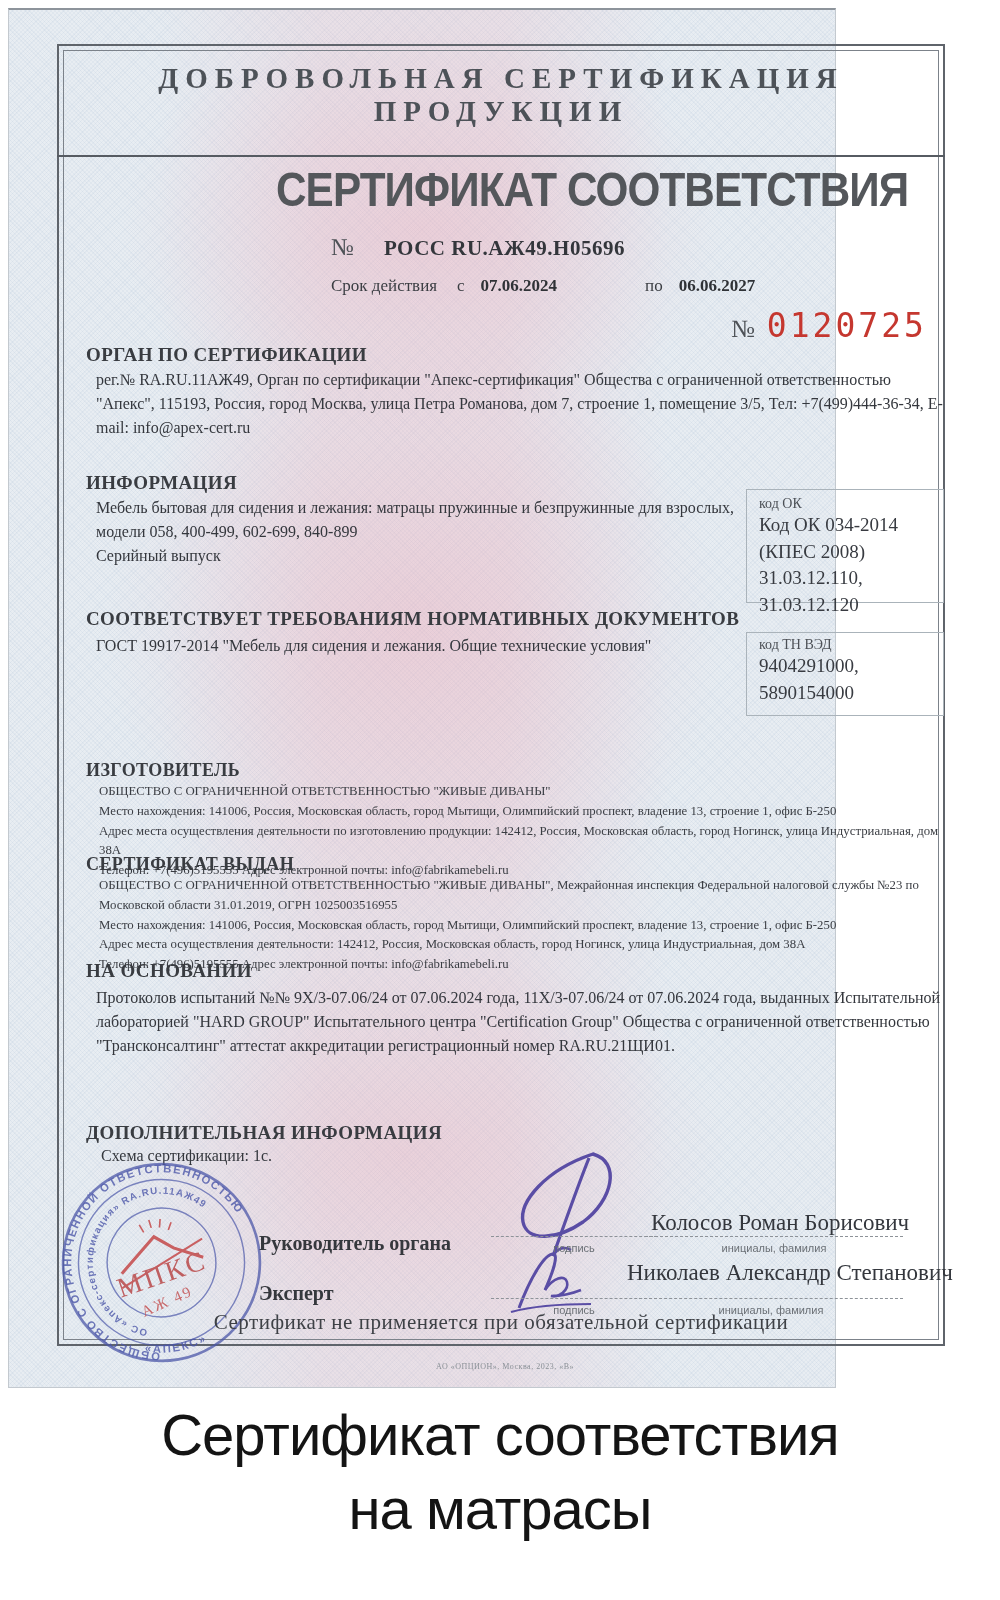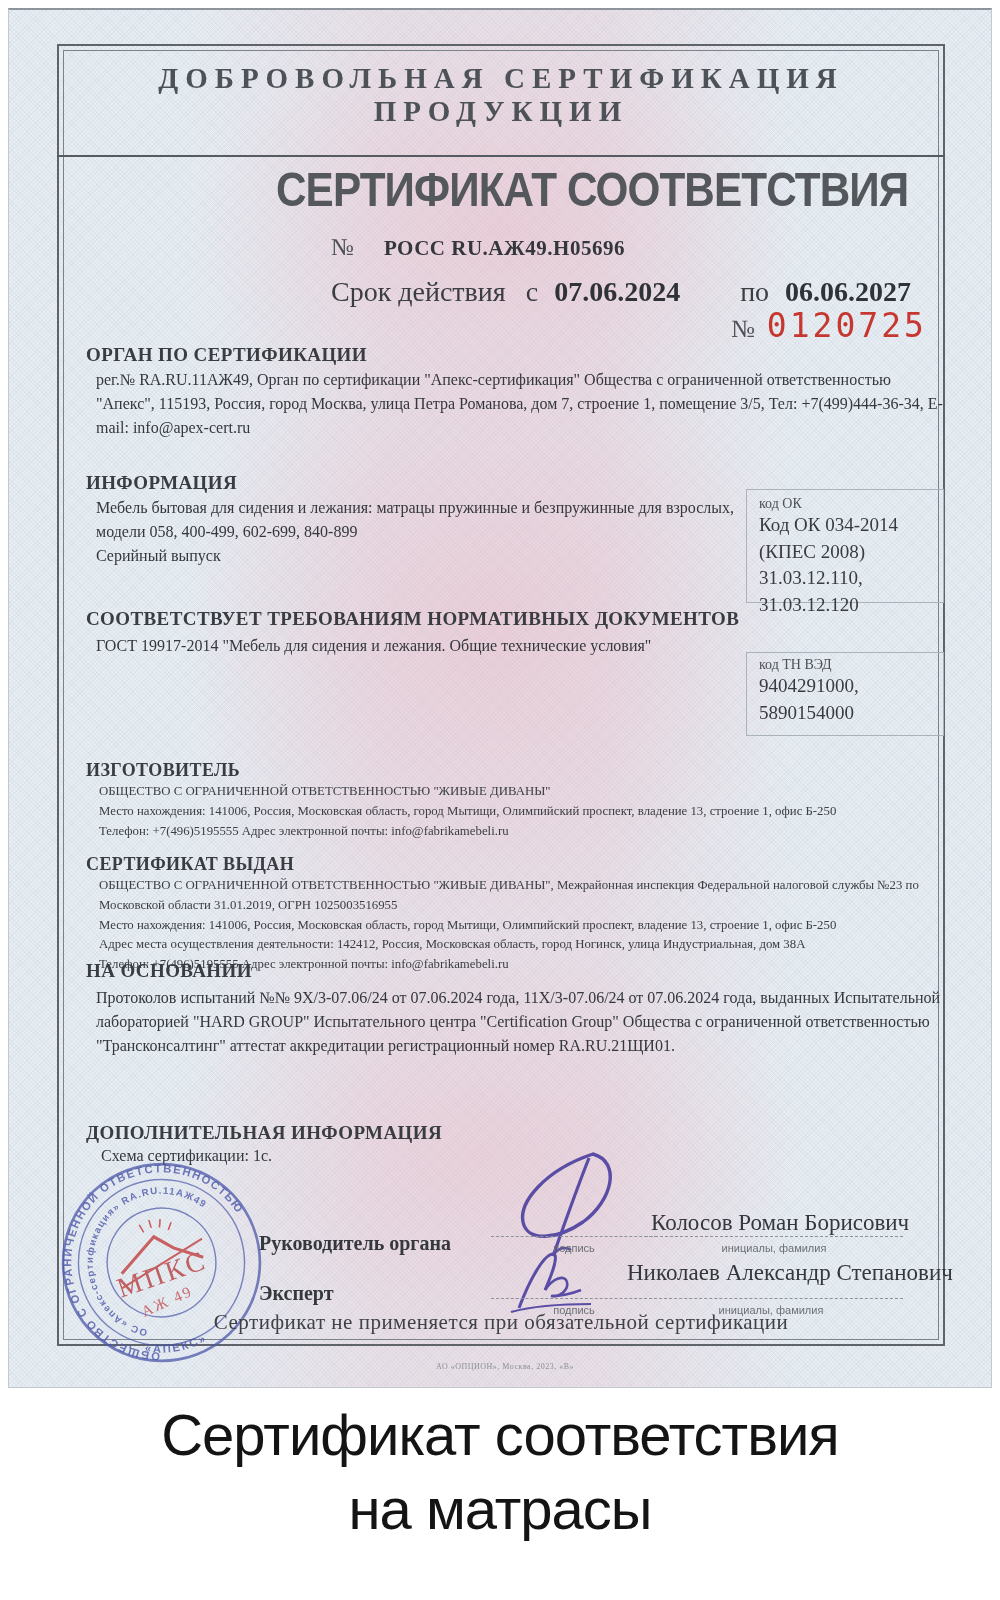--- a/index.html
+++ b/index.html
@@ -1,21 +1,21 @@
 <!DOCTYPE html>
 <html><head>
 <meta charset="utf-8">
 <style>
   * { margin:0; padding:0; box-sizing:border-box; }
   html,body { width:1000px; height:1600px; background:#ffffff; overflow:hidden; }
   body { position:relative; font-family:"Liberation Serif","DejaVu Serif",serif; }
 
   
   .scan {
-    position:absolute; left:8px; top:8px; width:984px; height:1380px;
+    position:absolute; left:8px; top:8px; width:828px; height:1380px;
     background-color:#e8edf2;
     background-image:
       linear-gradient(90deg, rgba(236,172,186,0) 18%, rgba(236,172,186,0.20) 38%, rgba(236,172,186,0.22) 60%, rgba(236,172,186,0) 80%),
       radial-gradient(ellipse 430px 300px at 50% 16%, rgba(236,168,184,0.30), rgba(236,168,184,0) 70%),
       radial-gradient(ellipse 430px 420px at 49% 45%, rgba(236,168,184,0.30), rgba(236,168,184,0) 72%),
       radial-gradient(ellipse 460px 300px at 48% 83%, rgba(236,168,184,0.26), rgba(236,168,184,0) 70%),
       repeating-linear-gradient(45deg, rgba(110,145,185,0.07) 0 1px, rgba(0,0,0,0) 1px 3px),
       repeating-linear-gradient(-45deg, rgba(110,145,185,0.07) 0 1px, rgba(0,0,0,0) 1px 3px);
     border:1px solid #c3c9cf;
     border-top:2px solid #8d949b;
@@ -39,25 +39,25 @@
     position:absolute; left:267px; top:152px;
     font-family:"Liberation Sans","DejaVu Sans",sans-serif;
     font-weight:bold; font-size:48px; color:#54575b; letter-spacing:-1px;
     transform:scaleX(0.88); transform-origin:left top; white-space:nowrap;
   }
 
   .row-no { position:absolute; left:322px; top:224px; display:flex; align-items:baseline; }
   .row-no .nosign { font-size:24px; color:#4e5257; margin-right:30px; }
   .row-no .noval  { font-size:21px; font-weight:bold; color:#33363b; letter-spacing:0.5px; }
 
-  .row-validity { position:absolute; left:322px; top:266px; display:flex; align-items:baseline; font-size:28px; color:#3a3d42; }
+  .row-validity { position:absolute; left:322px; top:266px; display:flex; align-items:baseline; font-size:17px; color:#3a3d42; }
   .row-validity .v-label { margin-right:20px; }
   .row-validity .v-word  { margin-right:16px; }
   .row-validity .v-date  { font-weight:bold; color:#2f3236; }
-  .row-validity .v-date.first { margin-right:60px; }
+  .row-validity .v-date.first { margin-right:88px; }
 
   .blank-no { position:absolute; left:722px; top:296px; display:flex; align-items:baseline; }
   .blank-no .nosign { font-size:25px; color:#4e5257; margin-right:12px; }
   .blank-no .digits { font-family:"DejaVu Sans Mono","Liberation Mono",monospace; font-size:33px; color:#c5372f; letter-spacing:3px; }
 
   .sec-heading { position:absolute; font-weight:bold; font-size:19px; letter-spacing:0.4px; color:#393c41; white-space:nowrap; }
   .body-text { position:absolute; font-size:16px; line-height:1.5; color:#34373d; }
   .small-text { position:absolute; font-size:12.8px; line-height:1.55; color:#3a3d43; }
 
   .code-box {
@@ -133,32 +133,33 @@
         <div>31.03.12.110,</div>
         <div>31.03.12.120</div>
       </div>
   </div>
 
   <div class="sec-heading" style="left:77px; top:598px;">СООТВЕТСТВУЕТ ТРЕБОВАНИЯМ НОРМАТИВНЫХ ДОКУМЕНТОВ</div>
   <div class="body-text" style="left:87px; top:624px; width:640px;">
       <div>ГОСТ 19917-2014 "Мебель для сидения и лежания. Общие технические условия"</div>
     </div>
 
-  <div class="code-box" style="top:622px; height:84px; padding-top:4px;margin-top:20px;">
+  <div class="code-box" style="top:622px; height:84px; padding-top:4px;">
     <div class="cb-label">код ТН ВЭД</div>
     <div class="cb-lines">
         <div>9404291000,</div>
         <div>5890154000</div>
       </div>
   </div>
 
   <div class="sec-heading" style="left:77px; top:750px; font-size:18px;font-family:Liberation Serif, serif;">ИЗГОТОВИТЕЛЬ</div>
   <div class="small-text" style="left:90px; top:772px; width:846px;">
       <div>ОБЩЕСТВО С ОГРАНИЧЕННОЙ ОТВЕТСТВЕННОСТЬЮ "ЖИВЫЕ ДИВАНЫ"</div>
       <div>Место нахождения: 141006, Россия, Московская область, город Мытищи, Олимпийский проспект, владение 13, строение 1, офис Б-250</div>
+      <div>Адрес места осуществления деятельности по изготовлению продукции: 142412, Россия, Московская область, город Ногинск, улица Индустриальная, дом 38А</div>
       <div>Телефон: +7(496)5195555 Адрес электронной почты: info@fabrikamebeli.ru</div>
     </div>
 
   <div class="sec-heading" style="left:77px; top:844px; font-size:18px;">СЕРТИФИКАТ ВЫДАН</div>
   <div class="small-text" style="left:90px; top:866px; width:846px;">
       <div>ОБЩЕСТВО С ОГРАНИЧЕННОЙ ОТВЕТСТВЕННОСТЬЮ "ЖИВЫЕ ДИВАНЫ", Межрайонная инспекция Федеральной налоговой службы №23 по Московской области 31.01.2019, ОГРН 1025003516955</div>
       <div>Место нахождения: 141006, Россия, Московская область, город Мытищи, Олимпийский проспект, владение 13, строение 1, офис Б-250</div>
       <div>Адрес места осуществления деятельности: 142412, Россия, Московская область, город Ногинск, улица Индустриальная, дом 38А</div>
       <div>Телефон: +7(496)5195555 Адрес электронной почты: info@fabrikamebeli.ru</div>
     </div>

